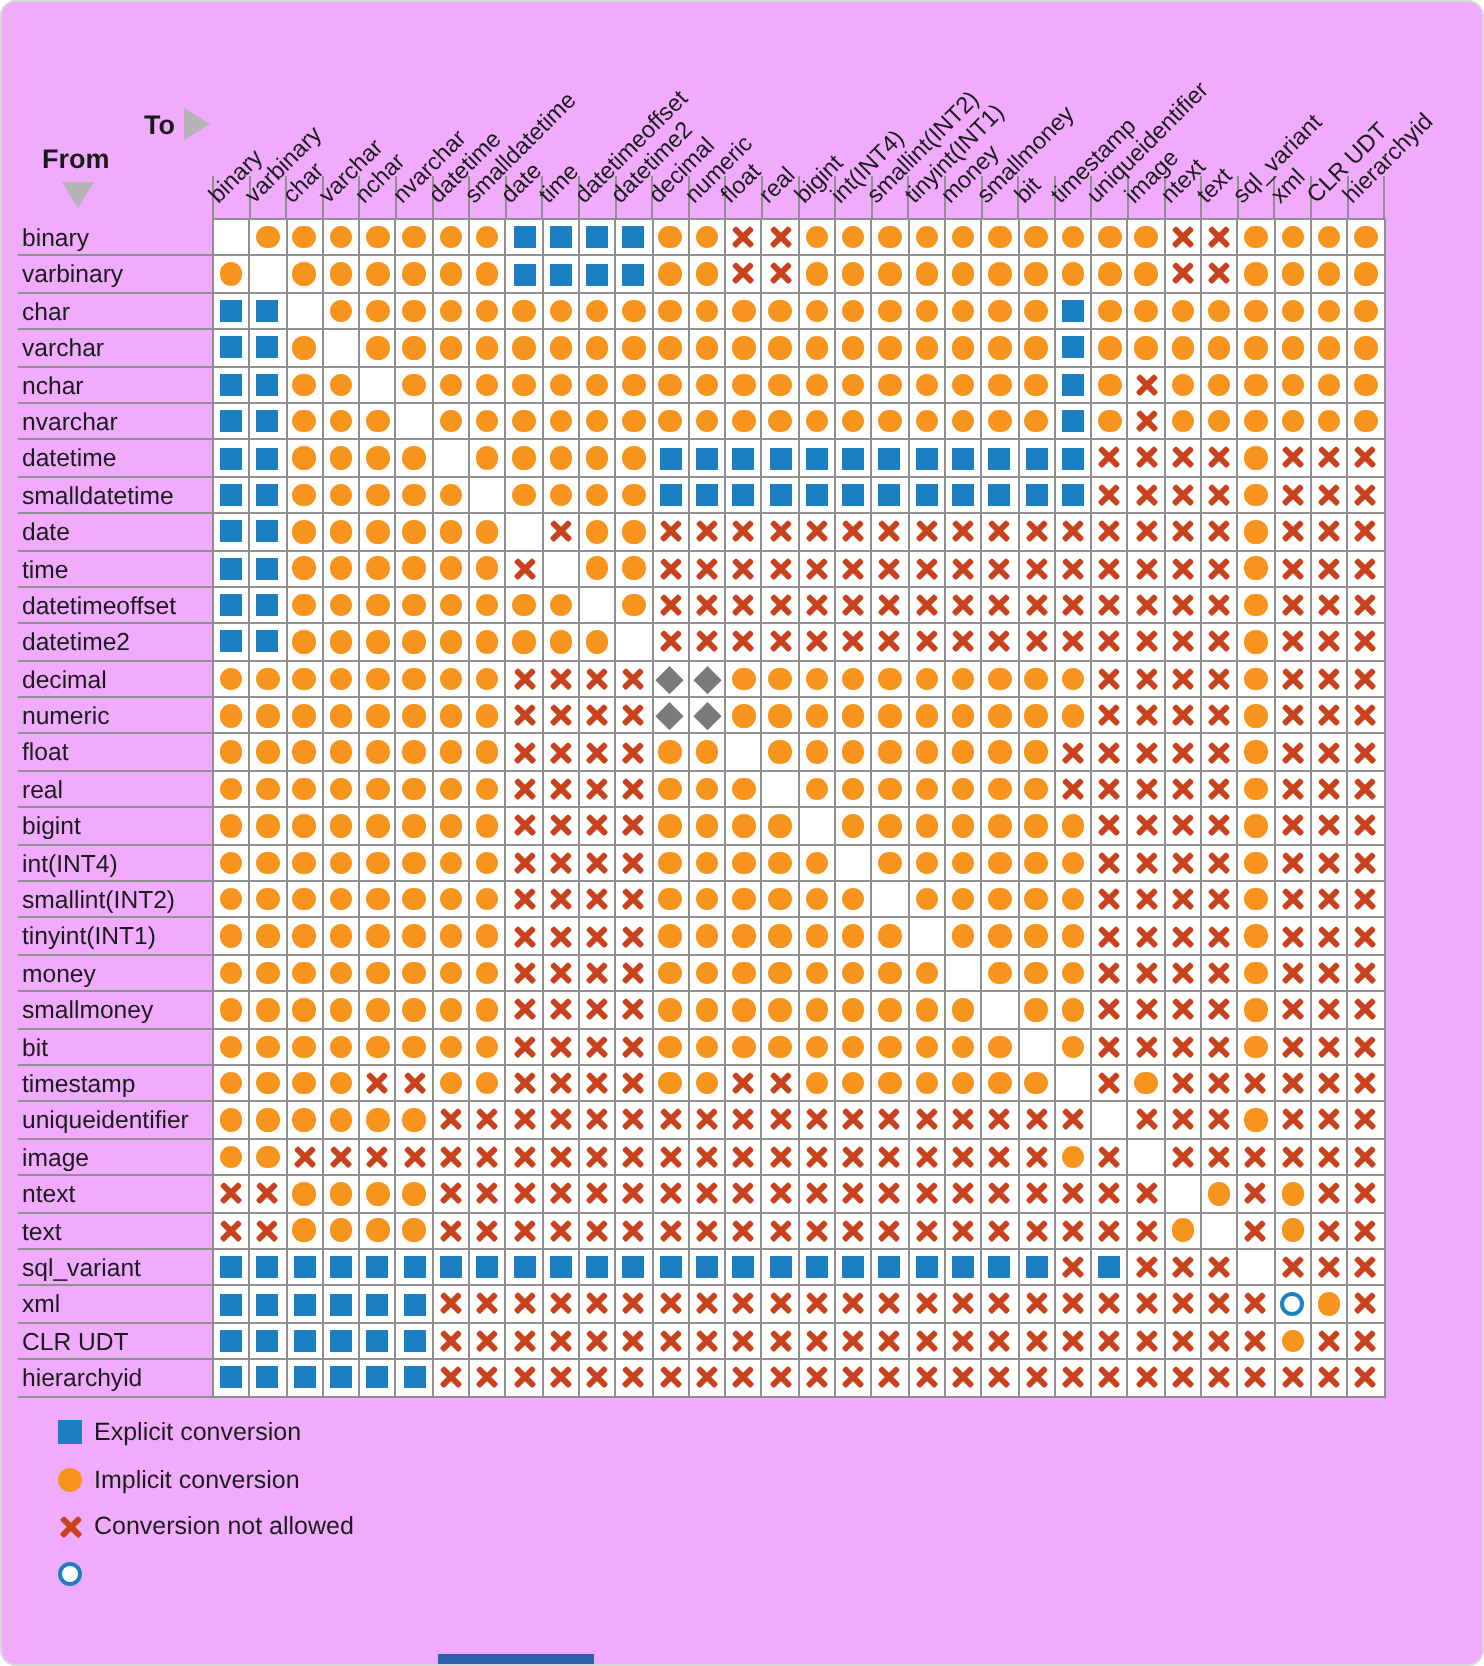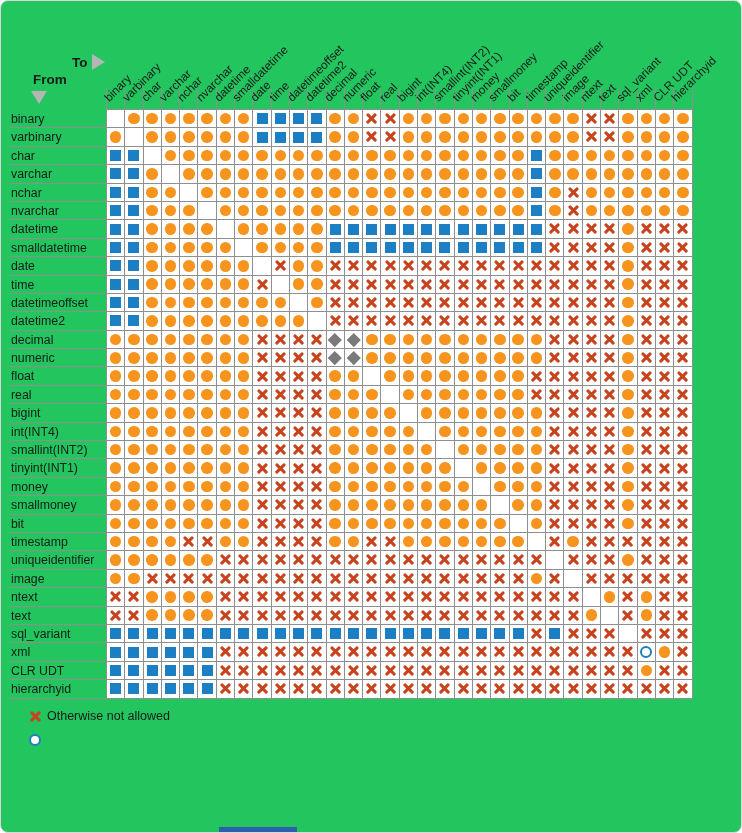--- a/index.html
+++ b/index.html
@@ -1,22 +1,22 @@
 <!DOCTYPE html>
 <html><head>
 <meta charset="utf-8">
 <style>
   html,body{margin:0;padding:0;background:#fff;font-family:"Liberation Sans",sans-serif;}
   .card{position:relative;width:742px;height:833px;box-sizing:border-box;border:1px solid #d8d8d8;
-        border-radius:8px;background:#22c55e;overflow:hidden;color:#1a1a1a;}
+        border-radius:8px;background:#f0abfc;overflow:hidden;color:#1a1a1a;}
   
   .to-label{position:absolute;left:71px;top:54px;font-size:13.5px;font-weight:700;}
   .to-arrow{position:absolute;left:91px;top:53px;width:0;height:0;
             border-top:8px solid transparent;border-bottom:8px solid transparent;border-left:13px solid #b5b5b5;}
-  .from-label{position:absolute;left:20px;top:71px;font-size:13.5px;font-weight:700;margin-left:12px;}
+  .from-label{position:absolute;left:20px;top:71px;font-size:13.5px;font-weight:700;}
   .from-arrow{position:absolute;left:30px;top:90px;width:0;height:0;
               border-left:8px solid transparent;border-right:8px solid transparent;border-top:13px solid #b5b5b5;}
   
   .colticks{position:absolute;left:105px;top:87px;width:587px;height:21px;
             background:repeating-linear-gradient(to right,#8f8f8f 0,#8f8f8f 1px,transparent 1px,transparent 18.3px);}
   .colhead{position:absolute;height:15px;line-height:15px;font-size:11.8px;white-space:nowrap;
            transform:rotate(-45deg);transform-origin:0 100%;}
   
   .rowlabels{position:absolute;left:8px;top:109px;width:97px;}
   .rowlabel{height:18.4px;line-height:18px;border-bottom:1px solid #8f8f8f;font-size:12.3px;
@@ -3141,23 +3141,35 @@
         <span class="s-x"></span>
       </div>
       <div class="cell">
         <span class="s-x"></span>
       </div>
     </div>
 
   <div class="legend" id="legend">
       <div class="leg-item">
         <span class="leg-icon">
+          <span class="s-e"></span>
+        </span>
+        <span class="leg-text">Explicit conversion</span>
+      </div>
+      <div class="leg-item">
+        <span class="leg-icon">
+          <span class="s-i"></span>
+        </span>
+        <span class="leg-text">Implicit conversion</span>
+      </div>
+      <div class="leg-item">
+        <span class="leg-icon">
           <span class="s-x"></span>
         </span>
-        <span class="leg-text">Otherwise not allowed</span>
+        <span class="leg-text">Conversion not allowed</span>
       </div>
       <div class="leg-item">
         <span class="leg-icon">
           <span class="s-o"></span>
         </span>
       </div>
     </div>
 
   <div class="bbar"></div>
 </div>

